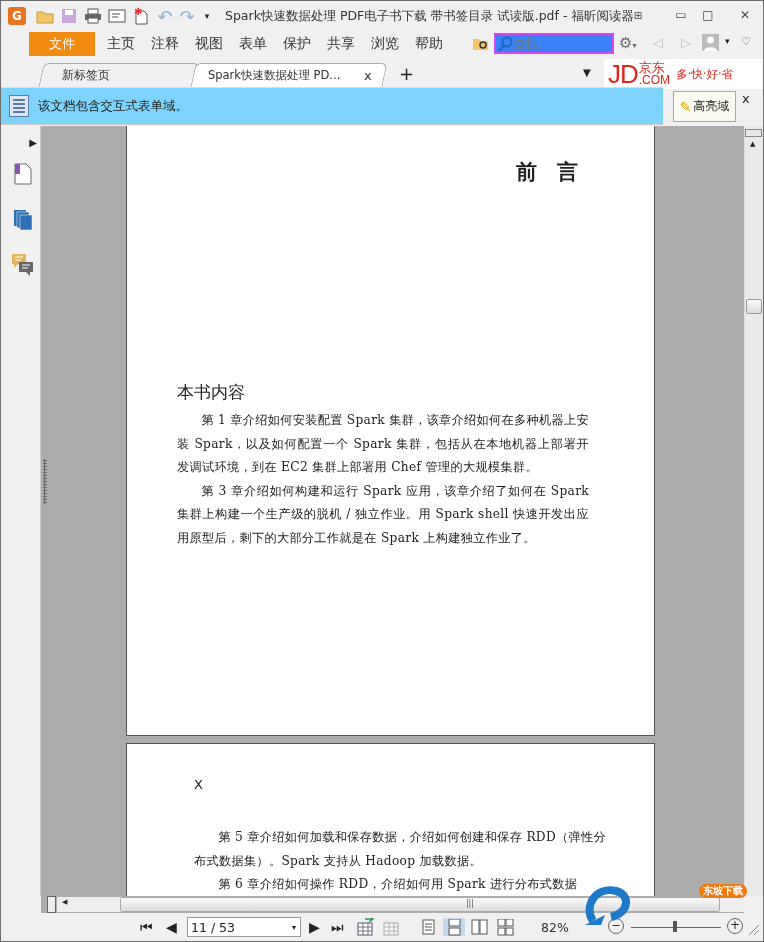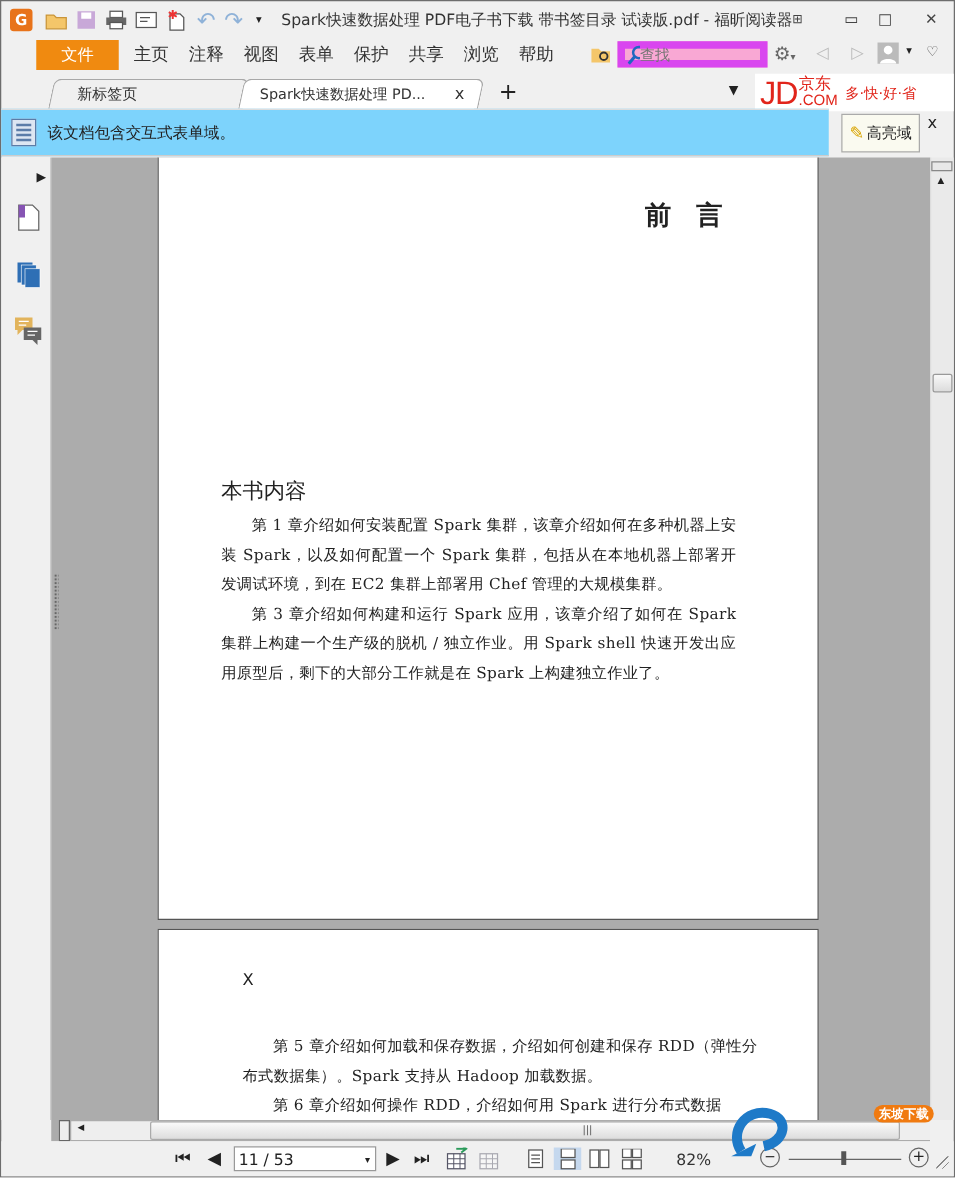--- a/index.html
+++ b/index.html
@@ -10,21 +10,21 @@
   .titlebar { position: absolute; left: 0; top: 0; width: 762px; height: 30px; display: flex; align-items: center; }
   .qa-icon { width: 20px; height: 20px; margin-left: 6px; display: flex; align-items: center; justify-content: center; }
   .app-logo { width: 18px; height: 18px; background: #e8731a; border-radius: 3px; color: #fff; font-weight: bold; font-size: 12px; display: flex; align-items: center; justify-content: center; }
   .title-text { position: absolute; left: 224px; top: 7px; font-size: 12.5px; color: #333; white-space: nowrap; }
   .winctl { position: absolute; top: 4px; width: 26px; height: 20px; display: flex; align-items: center; justify-content: center; color: #444; font-size: 12px; }
 
   
   .menubar { position: absolute; left: 0; top: 30px; width: 762px; height: 26px; display: flex; align-items: center; padding-left: 25px; }
   .menu-file { width: 66px; height: 24px; background: #f08a10; color: #fff; display: flex; align-items: center; justify-content: center; font-size: 13px; margin-left: 3px; }
   .menu-item { font-size: 14px; color: #333; margin-left: 16px; white-space: nowrap; }
-  .search-box { position: absolute; left: 493px; top: 2px; width: 120px; height: 21px; border: 6px solid #d946ef; background: #f9a8d4; display: flex; align-items: center; padding-left: 2px; }
+  .search-box { position: absolute; left: 493px; top: 2px; width: 120px; height: 21px; border: 2px solid #d946ef; background: #3b82f6; display: flex; align-items: center; padding-left: 2px; }
   .search-box input { border: none; outline: none; font-size: 12px; width: 96px; background: transparent; color: #333; font-family: "DejaVu Sans", sans-serif; }
 
   
   .tabbar { position: absolute; left: 0; top: 58px; width: 762px; height: 28px; }
   .tab { position: absolute; top: 4px; height: 24px; border: 1px solid #a8a8a8; border-bottom: none; border-radius: 6px 6px 0 0; display: flex; align-items: center; font-size: 12px; color: #333; transform: skewX(-12deg); background: #f0f0f0; }
   .tab > * { transform: skewX(12deg); }
   .tab.active { background: #fff; }
   .jd-banner { position: absolute; left: 603px; top: 0; width: 159px; height: 30px; background: #fff; display: flex; align-items: center; padding-left: 4px; }
 
   

